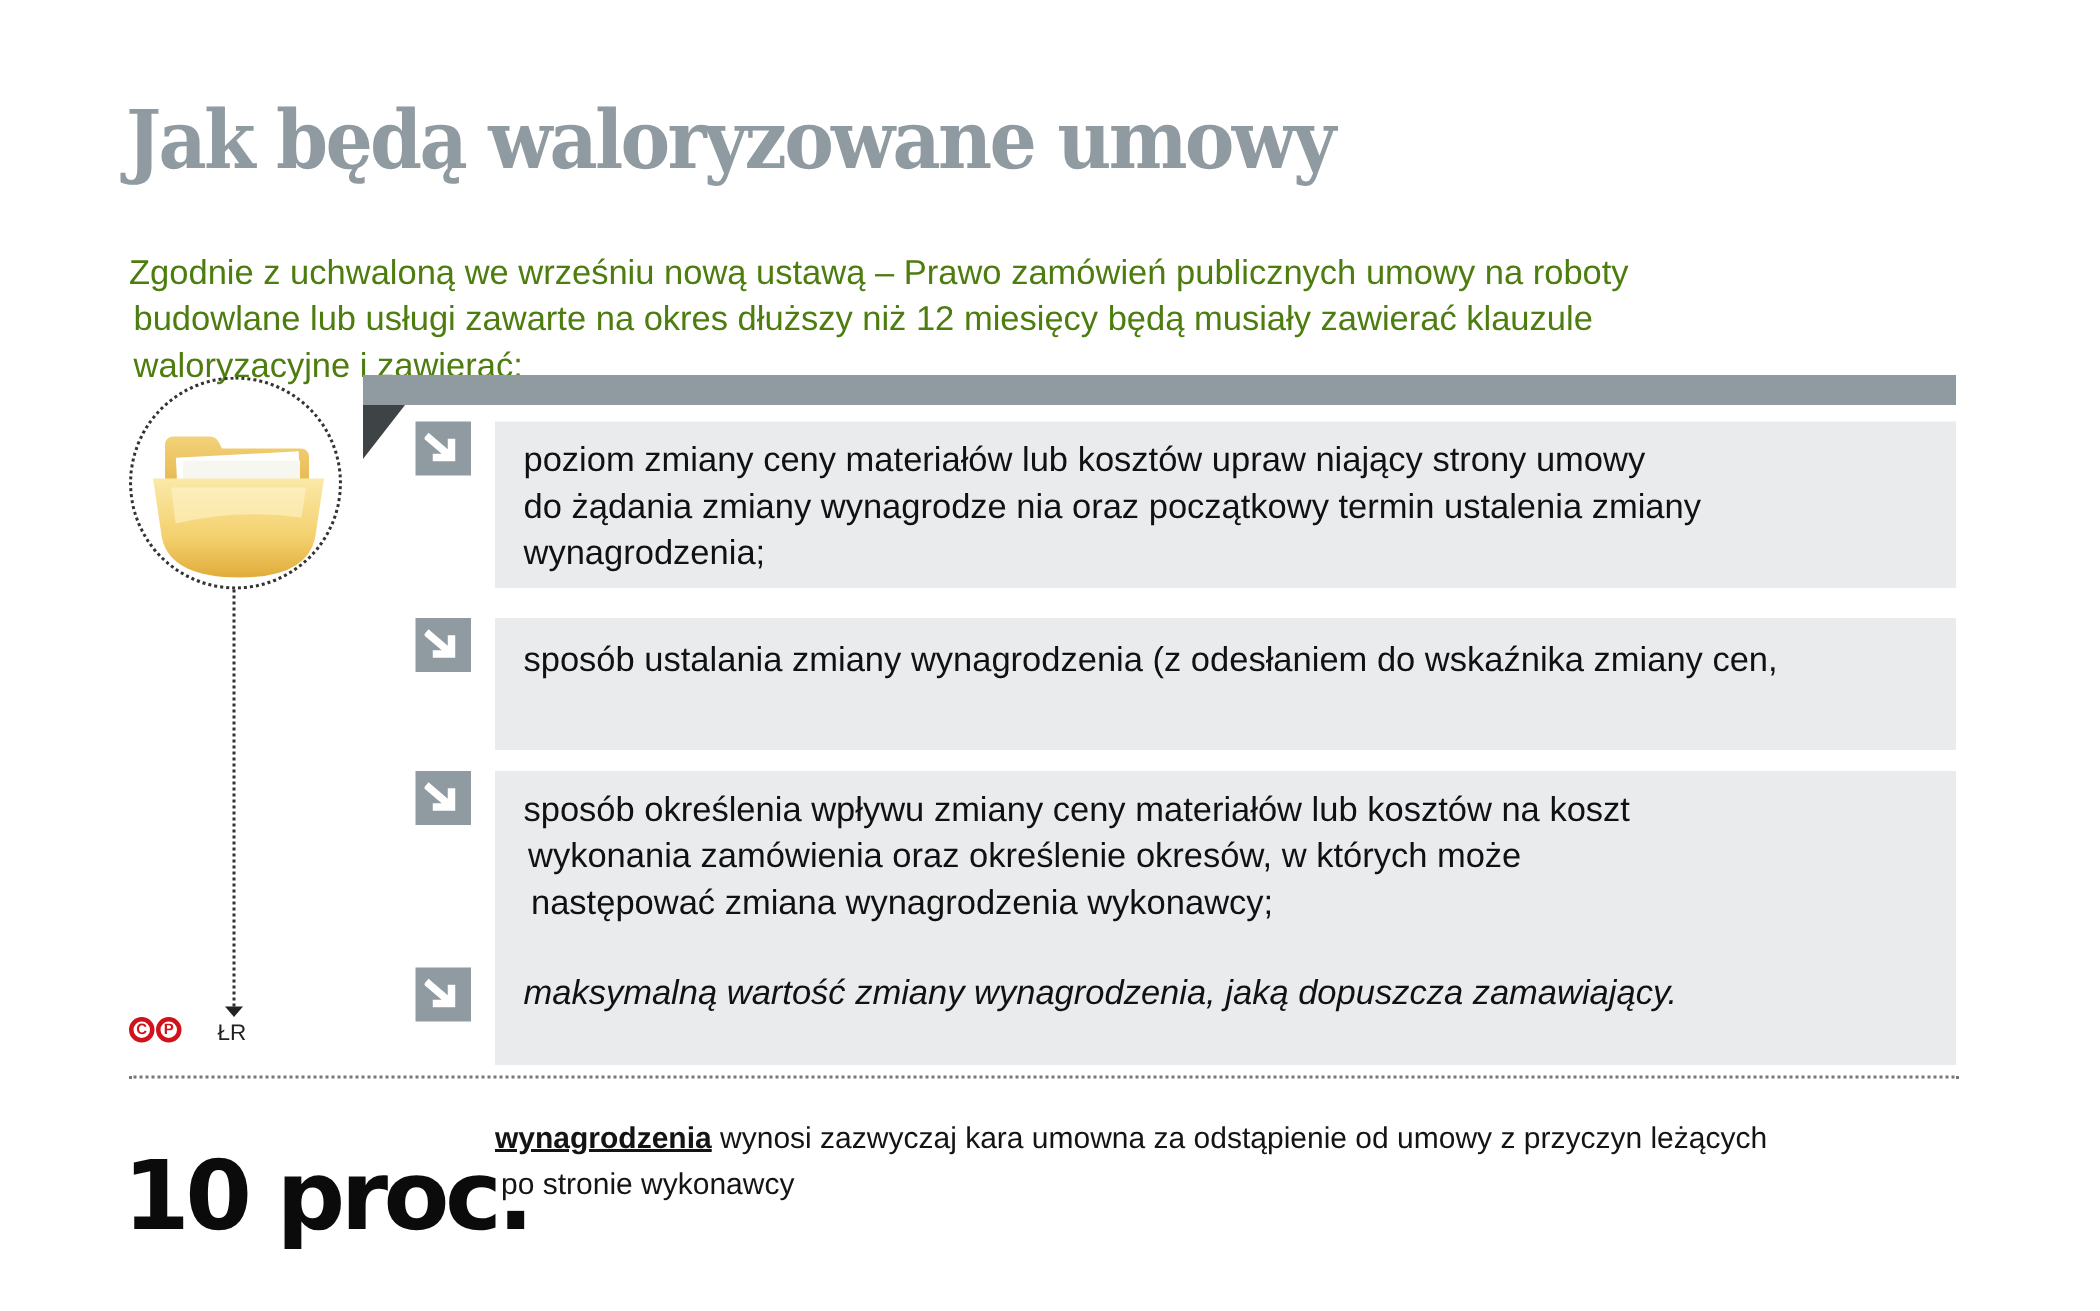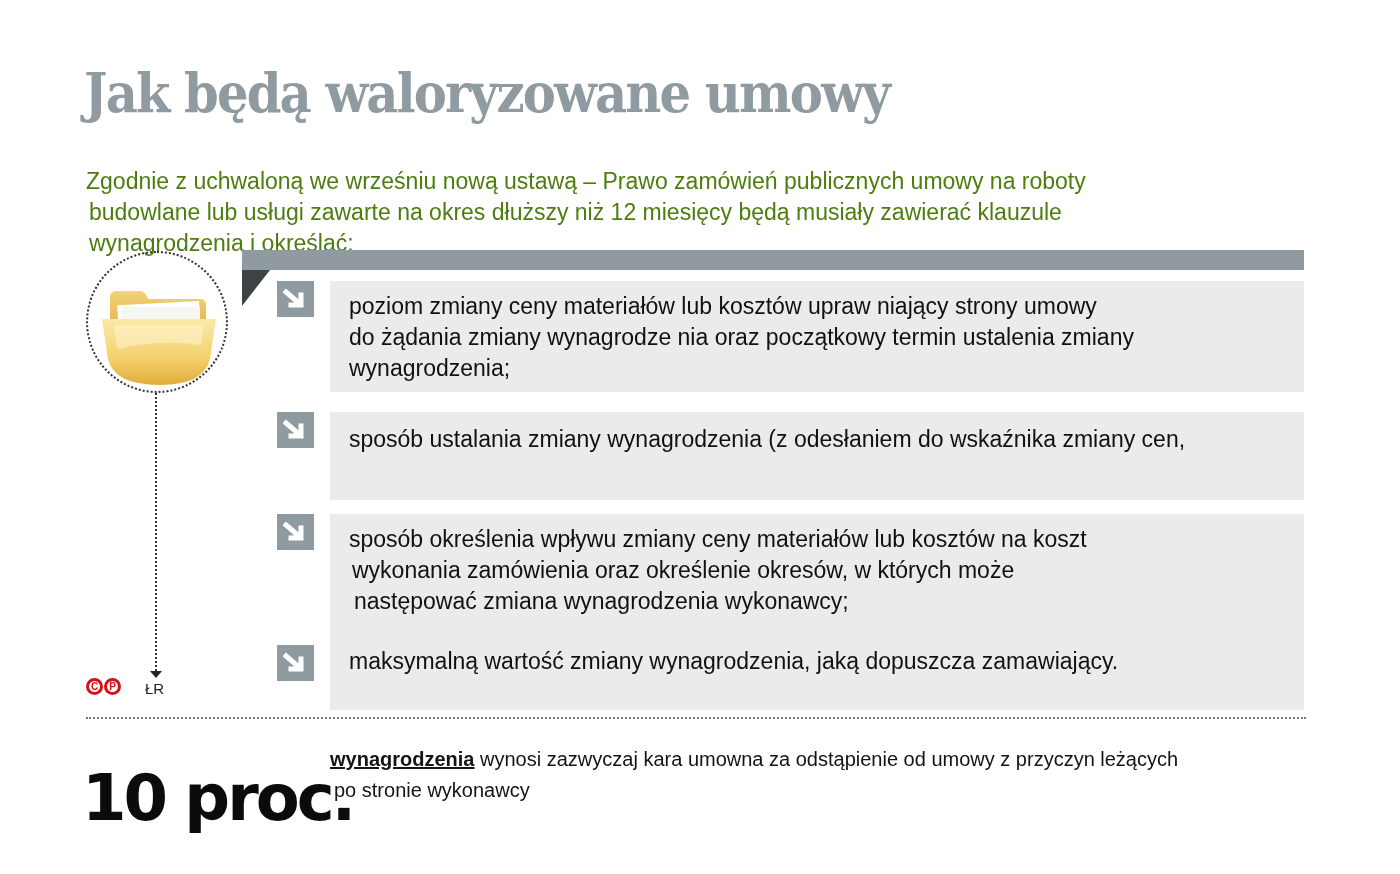--- a/index.html
+++ b/index.html
@@ -88,21 +88,21 @@
   .note .l2 { padding-left: 4px; }
 </style>
 </head>
 <body>
 
 <div class="title">Jak będą waloryzowane umowy</div>
 
 <div class="intro">
   <div class="l1">Zgodnie z uchwaloną we wrześniu nową ustawą – Prawo zamówień publicznych umowy na roboty</div>
   <div class="l2">budowlane  lub usługi zawarte na okres dłuższy niż  12 miesięcy będą musiały zawierać klauzule</div>
-  <div class="l3">wynagrodzenia i określać:</div>
+  <div class="l3">waloryzacyjne i zawierać:</div>
 </div>
 
 <div class="folder-wrap">
   <svg class="folder" width="118" height="98" viewBox="0 0 118 98">
     <defs>
       <linearGradient id="fback" x1="0" y1="0" x2="0" y2="1">
         <stop offset="0" stop-color="#f3d27a"></stop>
           <stop offset="1" stop-color="#e3b447"></stop>
       </linearGradient>
       <linearGradient id="ffront" x1="0" y1="0" x2="0" y2="1">
@@ -166,21 +166,21 @@
     <div style="padding-left:5px;">następować  zmiana wynagrodzenia wykonawcy;</div>
   </div>
 </div>
 
 <div class="item" style="top:645px;height:56px;">
   <div class="arrow-box">
     <svg width="26" height="24" viewBox="0 0 26 24">
         <path d="M3 5 L17 17 M8 18 L18 18 L18 8" stroke="#fff" stroke-width="5" fill="none" stroke-linecap="square"></path>
       </svg>
   </div>
-  <div class="card" style="height:65px;padding-top:1px;">
+  <div class="card" style="height:65px;padding-top:1px;font-style:italic;">
     <div>maksymalną wartość zmiany wynagrodzenia, jaką dopuszcza zamawiający.</div>
   </div>
 </div>
 
 <div class="hr-dots"></div>
 
 <div class="big">10 proc.</div>
 <div class="note">
   <div><span class="b">wynagrodzenia</span><span> wynosi zazwyczaj kara umowna za odstąpienie od umowy z przyczyn leżących</span></div>
   <div class="l2">po stronie wykonawcy</div>

